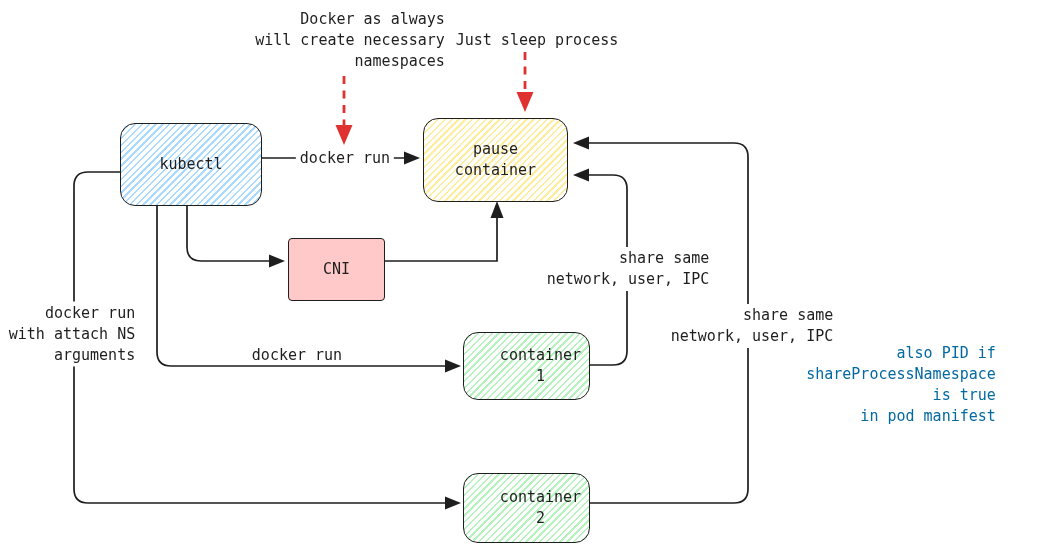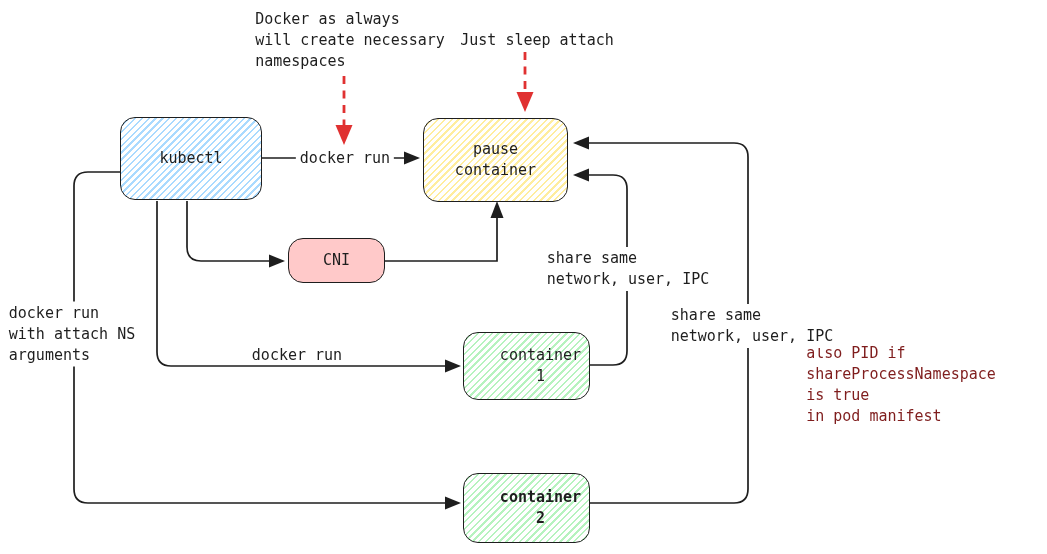--- a/index.html
+++ b/index.html
@@ -21,24 +21,24 @@
   .hachure-yellow{
     background:repeating-linear-gradient(135deg,rgba(255,236,153,.95) 0 1.7px,rgba(255,255,255,0) 1.7px 4.8px) #fff;
   }
   .hachure-green{
     background:repeating-linear-gradient(135deg,rgba(178,242,187,.95) 0 1.7px,rgba(255,255,255,0) 1.7px 4.8px) #fff;
     padding-left:28px;
   }
   .solid-pink{background:#ffc9c9;}
   .label{
     position:absolute;z-index:3;transform:translate(-50%,-50%);
-    font-size:15px;line-height:21px;text-align:left;white-space:pre-line;
+    font-size:15px;line-height:21px;text-align:right;white-space:pre-line;
   }
   .label.masked{background:#ffffff;padding:1px 4px;}
-  .label.red{color:#7f1d1d;}
+  .label.red{color:#0369a1;}
 </style>
 </head>
 <body>
 
 <div id="canvas">
 
   <svg id="wires" width="1047" height="554" viewBox="0 0 1047 554">
 
     <g stroke="#1e1e1e" stroke-width="1.7" fill="none">
       <path d="M262 158 H405"></path>
@@ -78,46 +78,46 @@
     <g>
       <path d="M344 76 V126" stroke="#e03131" stroke-width="2.8" stroke-dasharray="8 6.5" fill="none"></path>
       <polygon points="344,145 335.5,125 352.5,125" fill="#e03131"></polygon>
     </g>
     <g>
       <path d="M525 52 V93" stroke="#e03131" stroke-width="2.8" stroke-dasharray="8 6.5" fill="none"></path>
       <polygon points="525,112 516.5,92 533.5,92" fill="#e03131"></polygon>
     </g>
   </svg>
 
-  <div class="node hachure-blue" style="left:120px;top:117px;width:142px;height:83px;">
+  <div class="node hachure-blue" style="left:120px;top:123px;width:142px;height:83px;">
     <span>kubectl</span>
   </div>
 
   <div class="node hachure-yellow" style="left:423px;top:118px;width:145px;height:84px;">
     <span>pause
 container</span>
   </div>
 
-  <div class="node solid-pink" style="left:288px;top:238px;width:97px;height:45px;border-radius:15px;">
+  <div class="node solid-pink" style="left:288px;top:238px;width:97px;height:63px;border-radius:4px;">
     <span>CNI</span>
   </div>
 
   <div class="node hachure-green" style="left:463px;top:332px;width:127px;height:68px;">
     <span>container 1</span>
   </div>
 
-  <div class="node hachure-green" style="left:463px;top:473px;width:127px;height:70px;font-weight:bold;">
+  <div class="node hachure-green" style="left:463px;top:473px;width:127px;height:70px;">
     <span>container 2</span>
   </div>
 
   <div class="label" style="left:350px;top:40px;">Docker as always
 will create necessary
 namespaces</div>
 
-  <div class="label" style="left:537px;top:40px;">Just sleep attach</div>
+  <div class="label" style="left:537px;top:40px;">Just sleep process</div>
 
   <div class="label red" style="left:901px;top:385px;">also PID if
 shareProcessNamespace is true
 in pod manifest</div>
 
   <div class="label masked" style="left:345px;top:158px;">docker run</div>
 
 
   <div class="label masked" style="left:628px;top:269px;">share same
 network, user, IPC</div>

